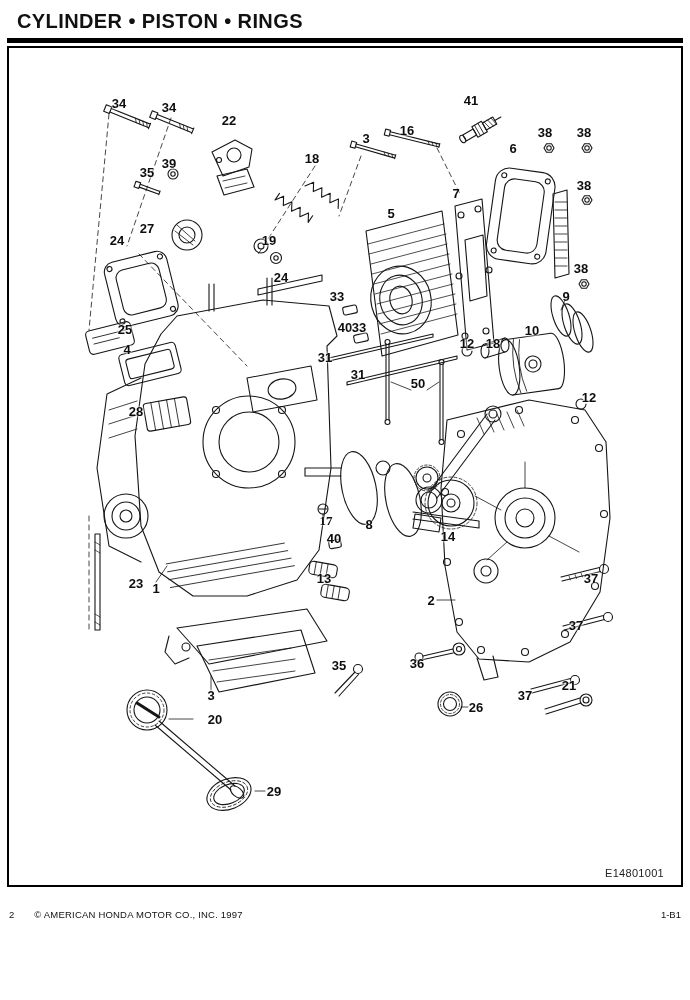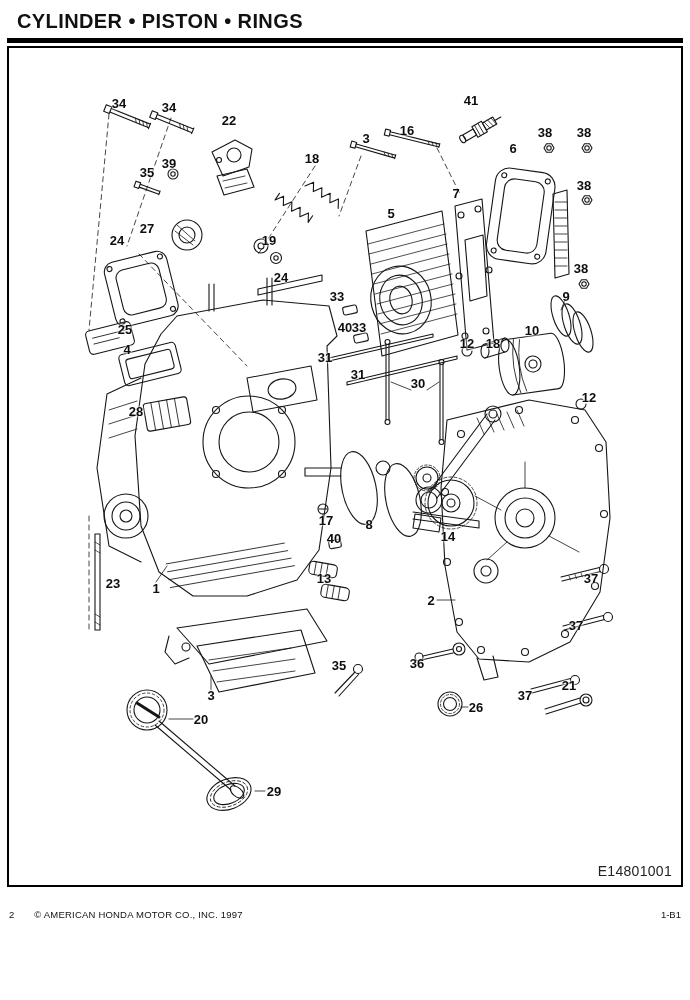--- a/index.html
+++ b/index.html
@@ -22,21 +22,21 @@
     border:2px solid #000;background:#fff;box-sizing:border-box;
   }
   .diagram-box svg{position:absolute;left:0;top:0;width:671px;height:837px;}
   .callout-layer{position:absolute;left:0;top:0;width:684px;height:837px;pointer-events:none;}
   .callout{
     position:absolute;transform:translate(-50%,-50%);
     font-size:13px;font-weight:bold;color:#0d0d0d;line-height:1;
     text-shadow:0 0 3px #fff,0 0 3px #fff;
   }
   .diagram-code{
-    position:absolute;right:9px;bottom:6px;font-size:14px;letter-spacing:.3px;color:#222;
+    position:absolute;right:17px;bottom:6px;font-size:11px;letter-spacing:.3px;color:#222;
   }
   footer{
     display:flex;align-items:baseline;
     margin:5px 9px 0 9px;font-size:9.5px;color:#111;
   }
   .f-copy{margin-left:20px;letter-spacing:.2px;margin-top:17px;}
   .f-right{margin-left:auto;}
 </style>
 </head>
 <body>
@@ -452,39 +452,39 @@
         <span class="callout" style="left: 72px; top: 281px; margin-left: 44px;">25</span>
         <span class="callout" style="left: 118px; top: 301px;">4</span>
         <span class="callout" style="left: 336px; top: 279px;">40</span>
         <span class="callout" style="left: 350px; top: 279px;">33</span>
         <span class="callout" style="left: 523px; top: 282px;">10</span>
         <span class="callout" style="left: 458px; top: 295px;">12</span>
         <span class="callout" style="left: 484px; top: 295px;">18</span>
         <span class="callout" style="left: 316px; top: 309px;">31</span>
         <span class="callout" style="left: 349px; top: 326px;">31</span>
         <span class="callout" style="left: 580px; top: 349px;">12</span>
-        <span class="callout" style="left: 409px; top: 335px;">30</span>
+        <span class="callout" style="left: 409px; top: 335px;">50</span>
         <span class="callout" style="left: 127px; top: 363px;">28</span>
-        <span class="callout" style="left: 317px; top: 472px;">17</span>
+        <span class="callout" style="left: 317px; top: 472px; font-family: Liberation Serif, serif;">17</span>
         <span class="callout" style="left: 360px; top: 476px;">8</span>
         <span class="callout" style="left: 439px; top: 488px; text-align: center;">14</span>
         <span class="callout" style="left: 325px; top: 490px;">40</span>
         <span class="callout" style="left: 315px; top: 530px;">13</span>
-        <span class="callout" style="left: 104px; top: 535px;">23</span>
+        <span class="callout" style="left: 127px; top: 535px;">23</span>
         <span class="callout" style="left: 147px; top: 540px;">1</span>
         <span class="callout" style="left: 422px; top: 552px;">2</span>
         <span class="callout" style="left: 582px; top: 530px;">37</span>
         <span class="callout" style="left: 567px; top: 577px;">37</span>
         <span class="callout" style="left: 408px; top: 615px;">36</span>
         <span class="callout" style="left: 330px; top: 617px;">35</span>
         <span class="callout" style="left: 560px; top: 637px;">21</span>
         <span class="callout" style="left: 516px; top: 647px;">37</span>
         <span class="callout" style="left: 202px; top: 647px;">3</span>
         <span class="callout" style="left: 467px; top: 659px;">26</span>
-        <span class="callout" style="left: 192px; top: 671px;">20</span>
+        <span class="callout" style="left: 206px; top: 671px;">20</span>
         <span class="callout" style="left: 265px; top: 743px;">29</span>
       </div>
 
     <div class="diagram-code">E14801001</div>
   </div>
 
   <footer>
     <span>2</span>
     <span class="f-copy">© AMERICAN HONDA MOTOR CO., INC. 1997</span>
     <span class="f-right">1-B1</span>

